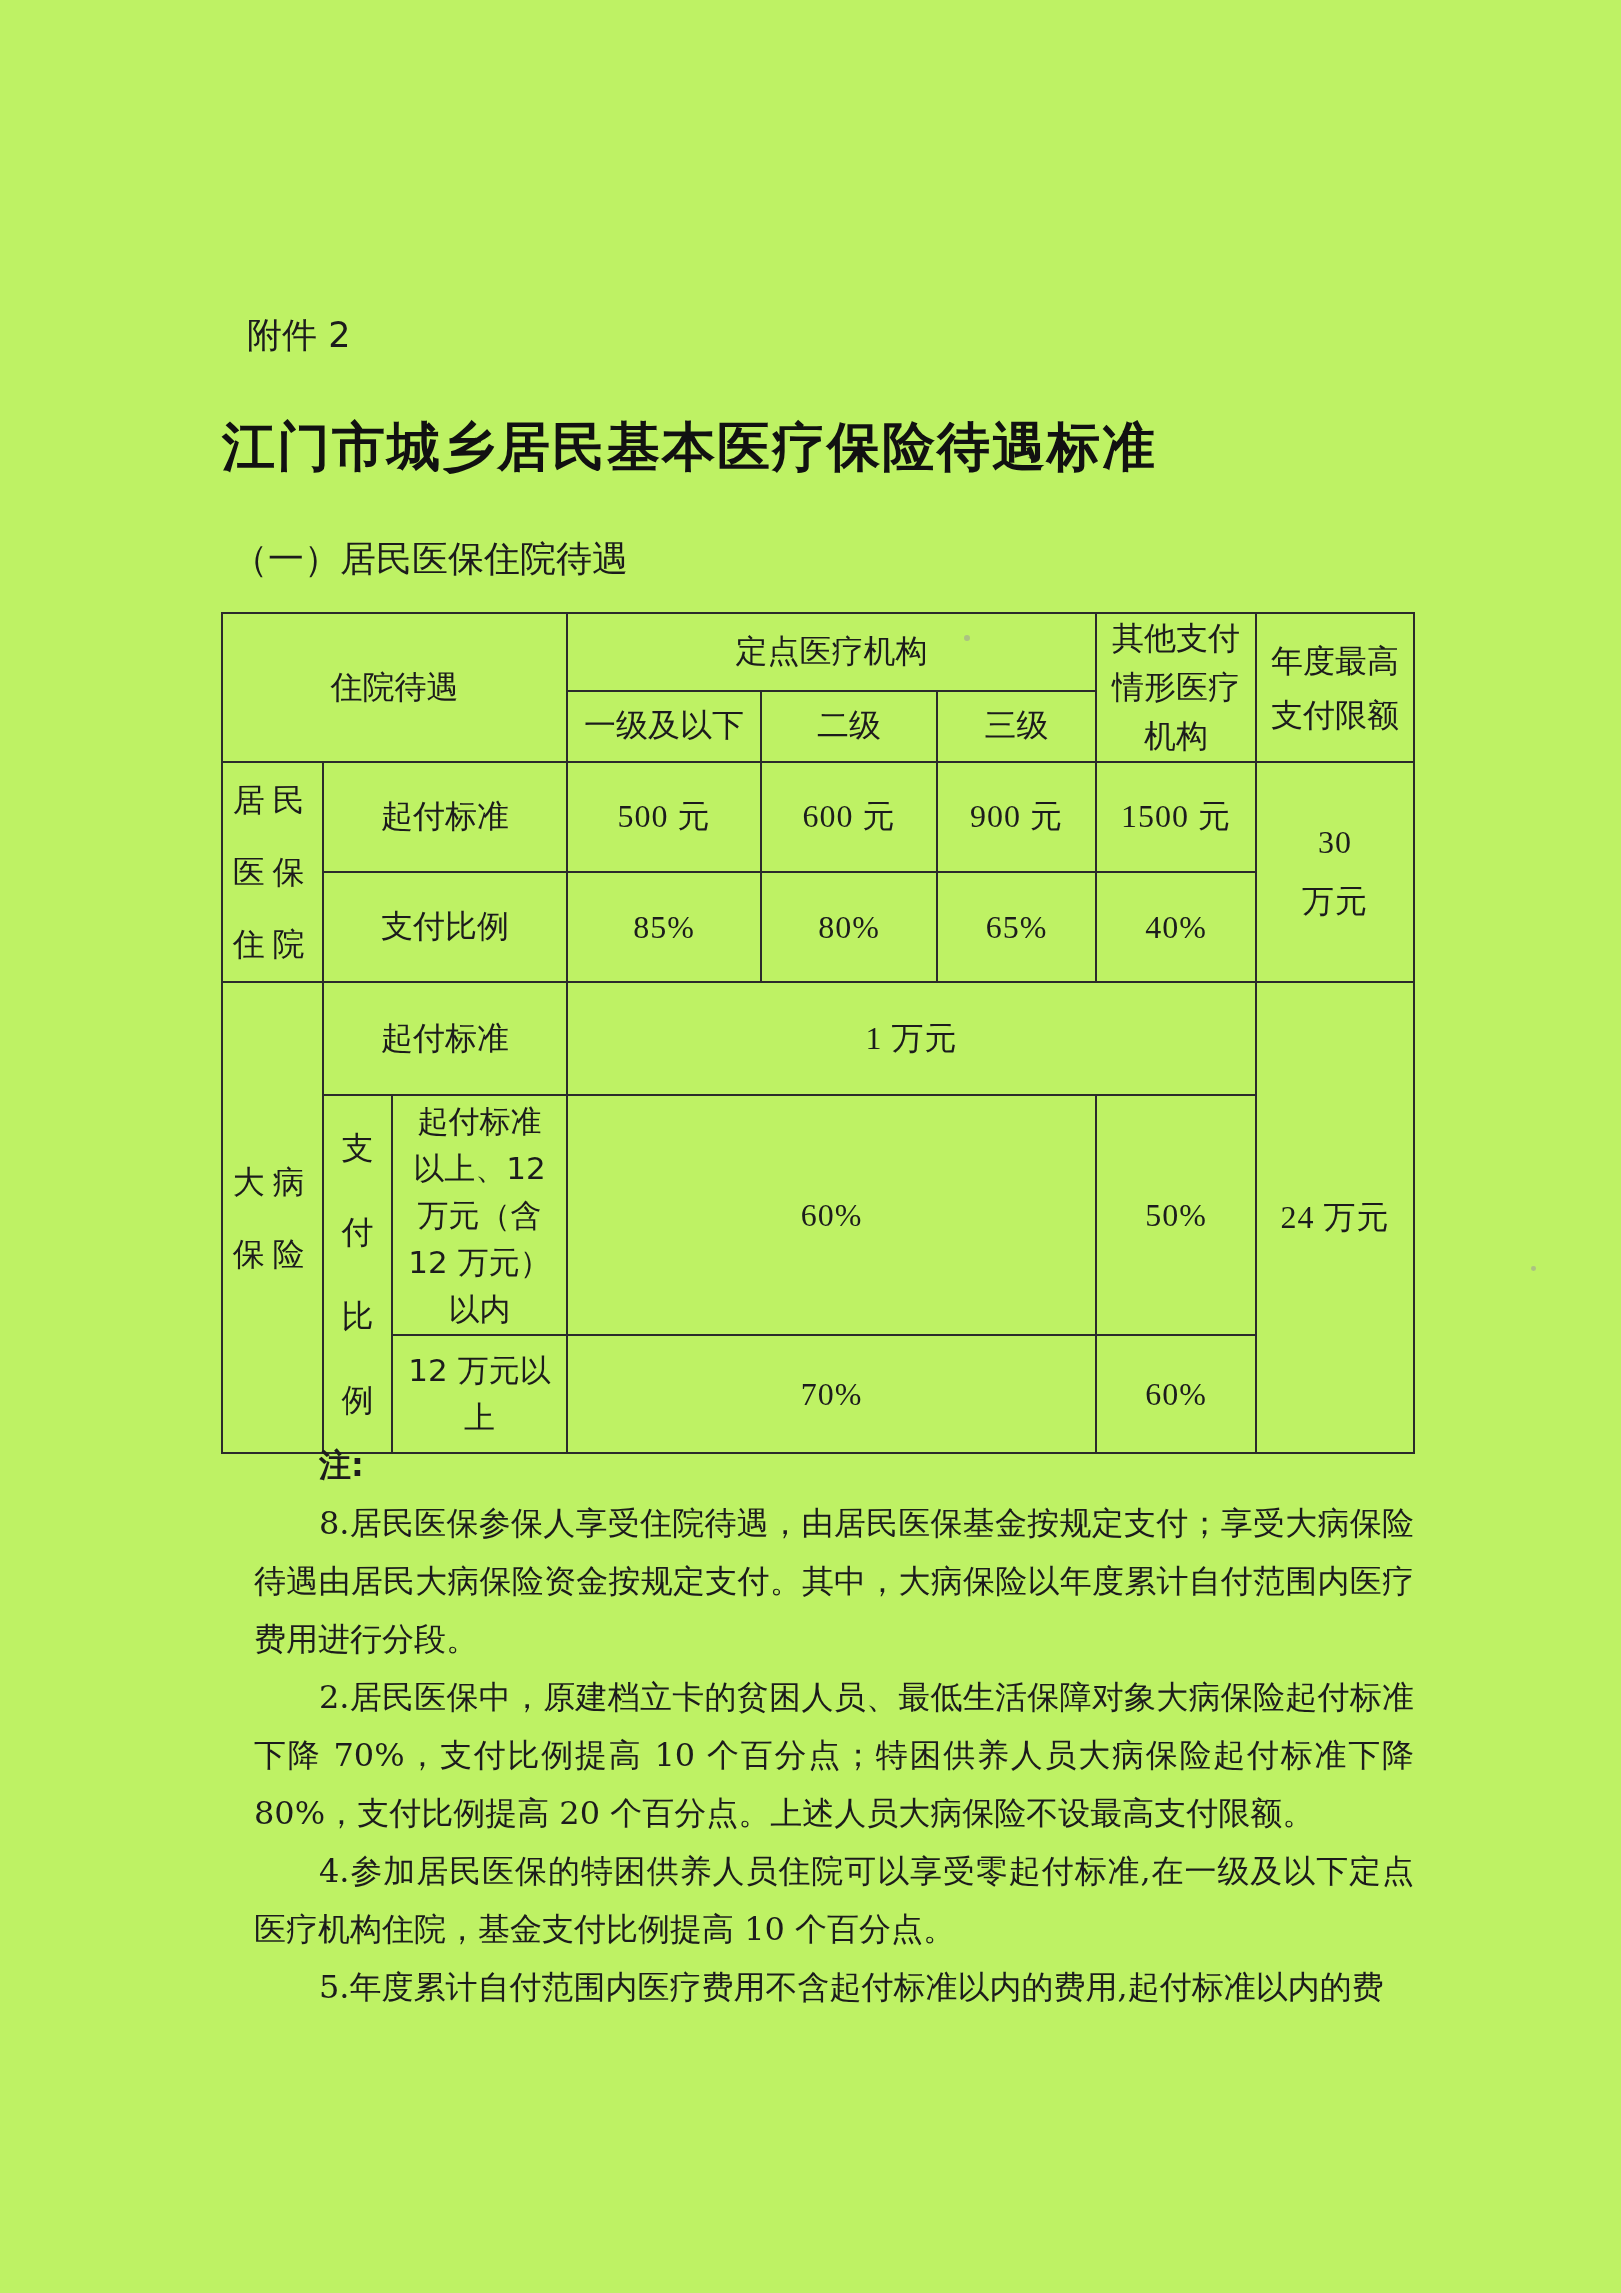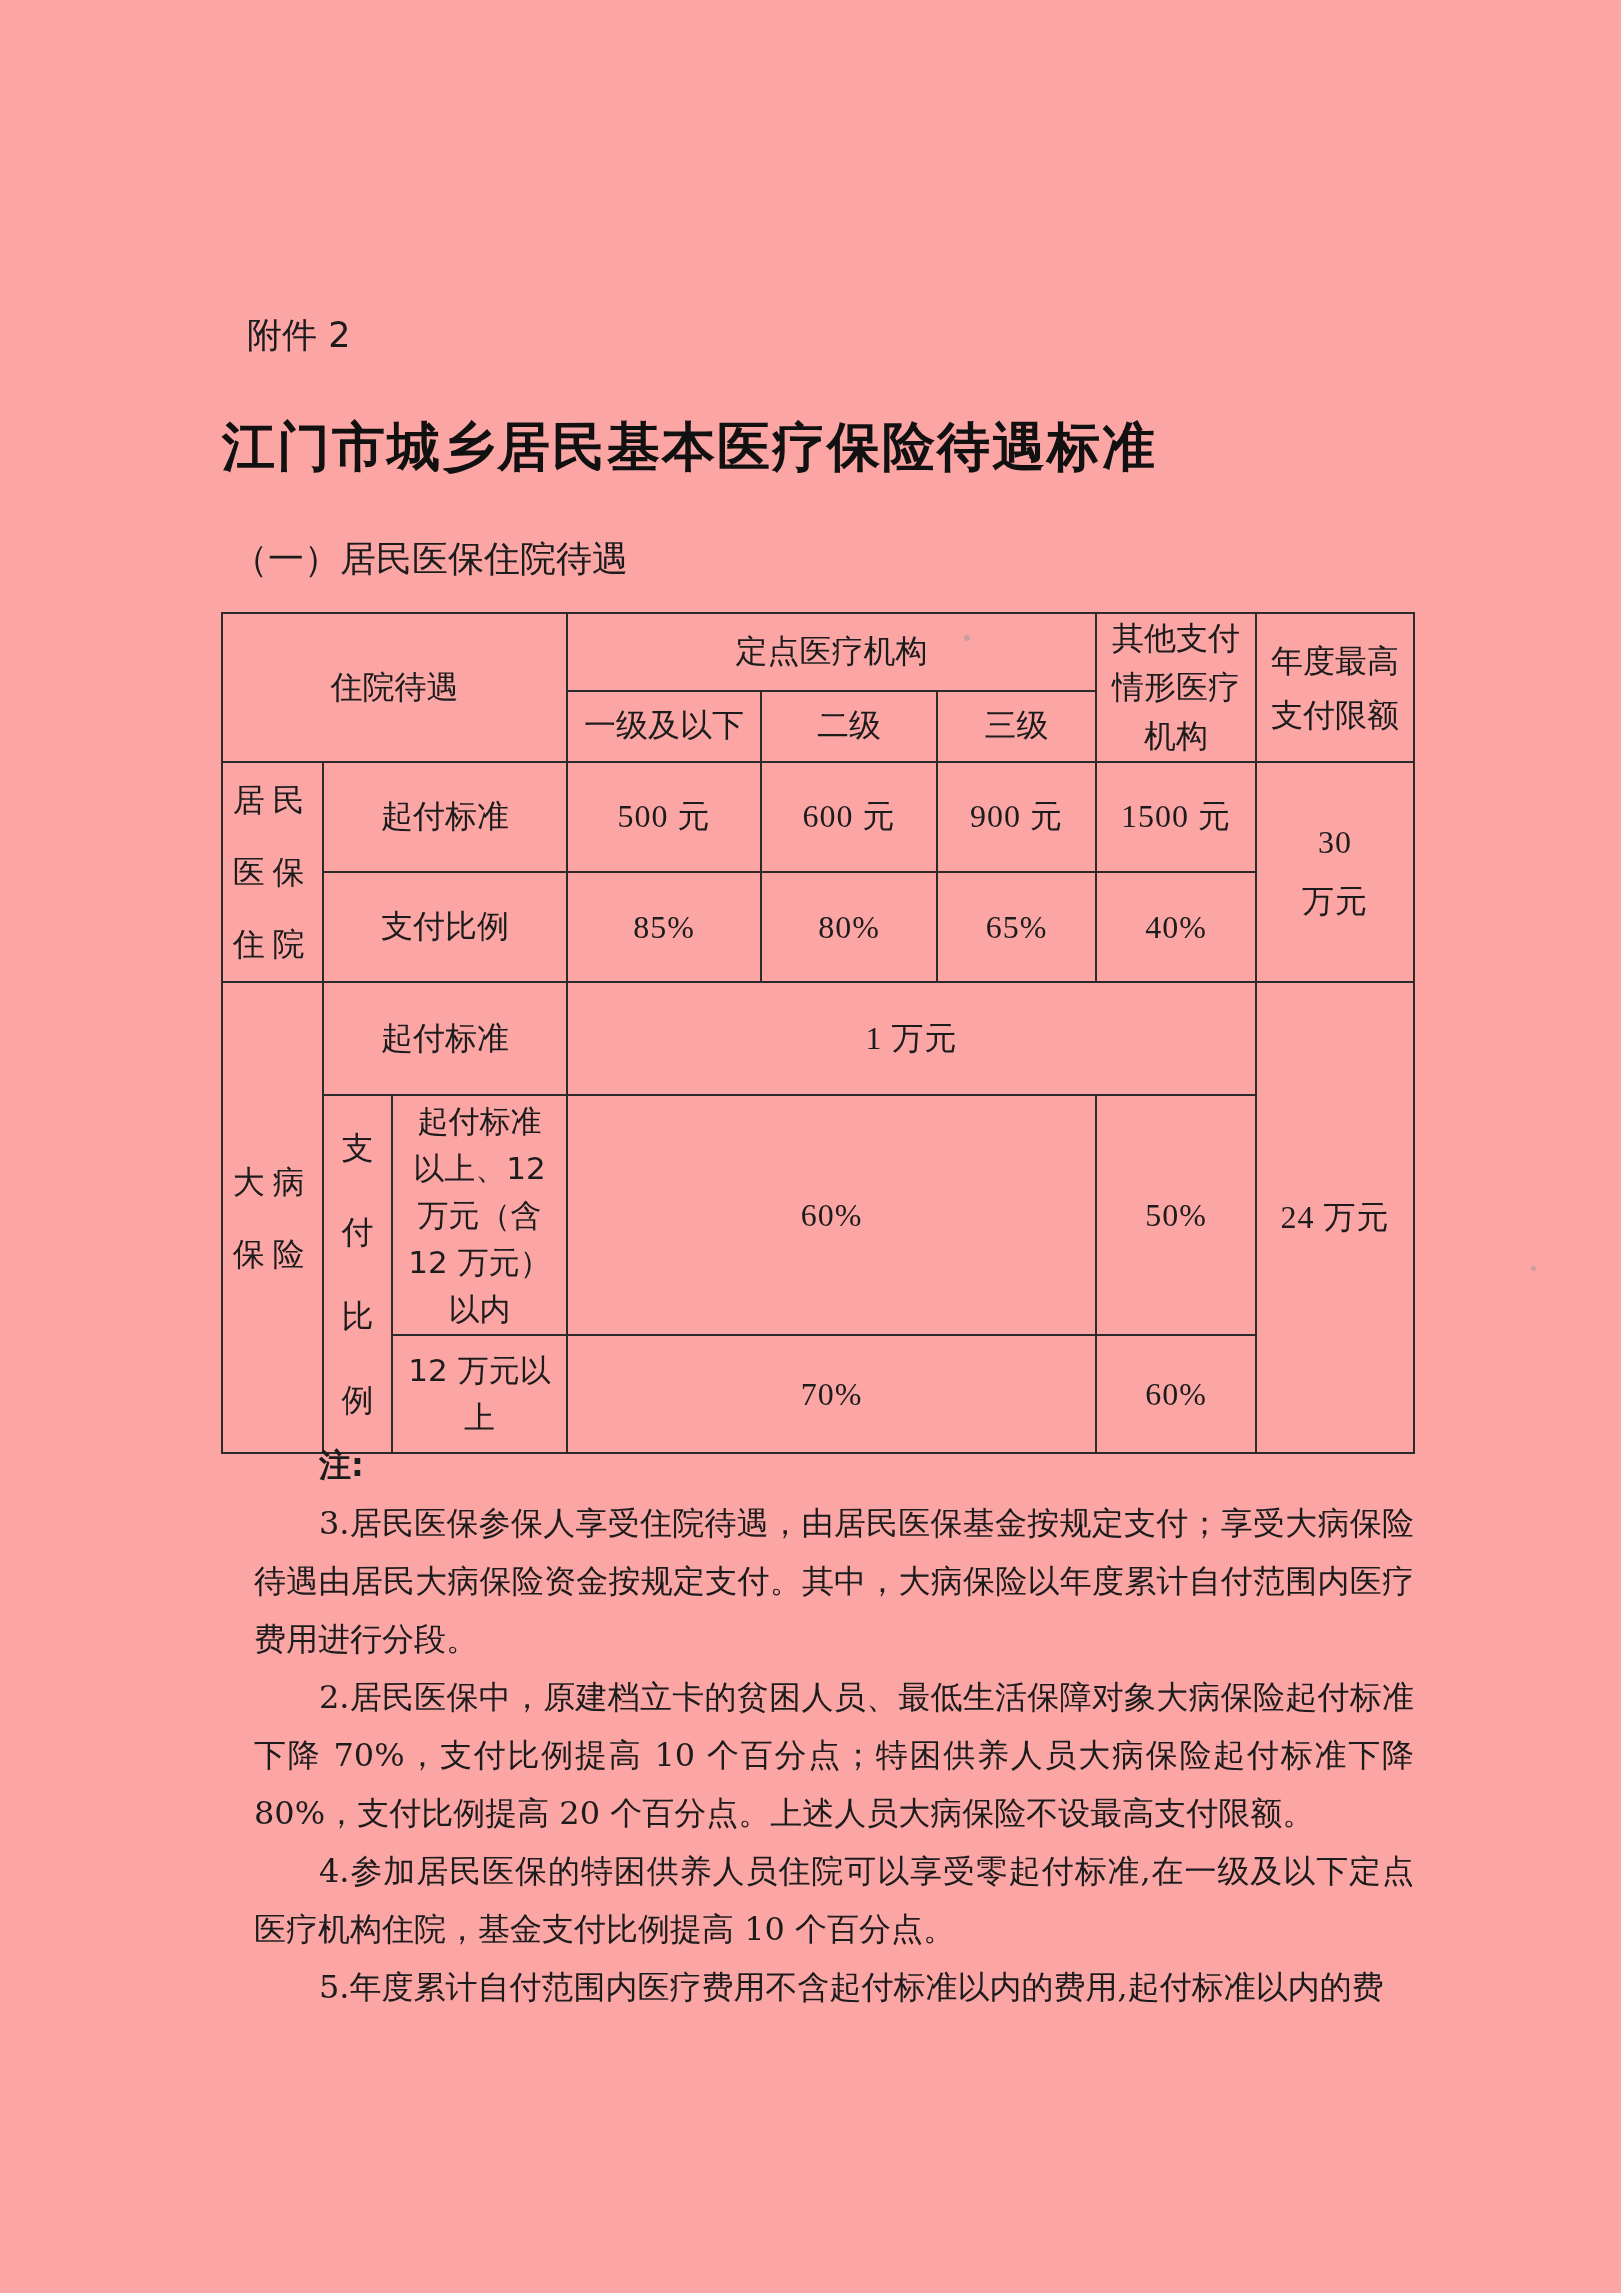--- a/index.html
+++ b/index.html
@@ -5,21 +5,21 @@
   html, body {
     margin: 0;
     padding: 0;
     background: #e8e8e8;
   }
   .page {
     position: relative;
     width: 1621px;
     height: 2294px;
     margin: 0 auto;
-    background: #fca5a5;
+    background: #bef264;
     color: #1c1c1c;
     font-family: "DejaVu Sans", sans-serif;
     overflow: hidden;
   }
   .attachment-label {
     position: absolute;
     left: 247px;
     top: 314px;
     font-size: 35px;
     line-height: 43px;
@@ -209,21 +209,21 @@
       <td class="band-label">12 万元以
 上</td>
       <td colspan="3" class="num">70%</td>
       <td class="num">60%</td>
     </tr>
   </tbody>
     </table>
 
   <div class="notes">
     <p class="notes-label">注:</p>
-    <p>3.居民医保参保人享受住院待遇，由居民医保基金按规定支付；享受大病保险待遇由居民大病保险资金按规定支付。其中，大病保险以年度累计自付范围内医疗费用进行分段。</p>
+    <p>8.居民医保参保人享受住院待遇，由居民医保基金按规定支付；享受大病保险待遇由居民大病保险资金按规定支付。其中，大病保险以年度累计自付范围内医疗费用进行分段。</p>
     <p>2.居民医保中，原建档立卡的贫困人员、最低生活保障对象大病保险起付标准下降 70%，支付比例提高 10 个百分点；特困供养人员大病保险起付标准下降 80%，支付比例提高 20 个百分点。上述人员大病保险不设最高支付限额。</p>
     <p>4.参加居民医保的特困供养人员住院可以享受零起付标准,在一级及以下定点医疗机构住院，基金支付比例提高 10 个百分点。</p>
     <p>5.年度累计自付范围内医疗费用不含起付标准以内的费用,起付标准以内的费</p>
   </div>
 
   <div class="scan-artifact" style="left:964px; top:635px; width:5.9px; height:5.9px;"></div>
   <div class="scan-artifact" style="left:1531px; top:1266px; width:4.9px; height:4.9px;"></div>
 
 </div>
 

